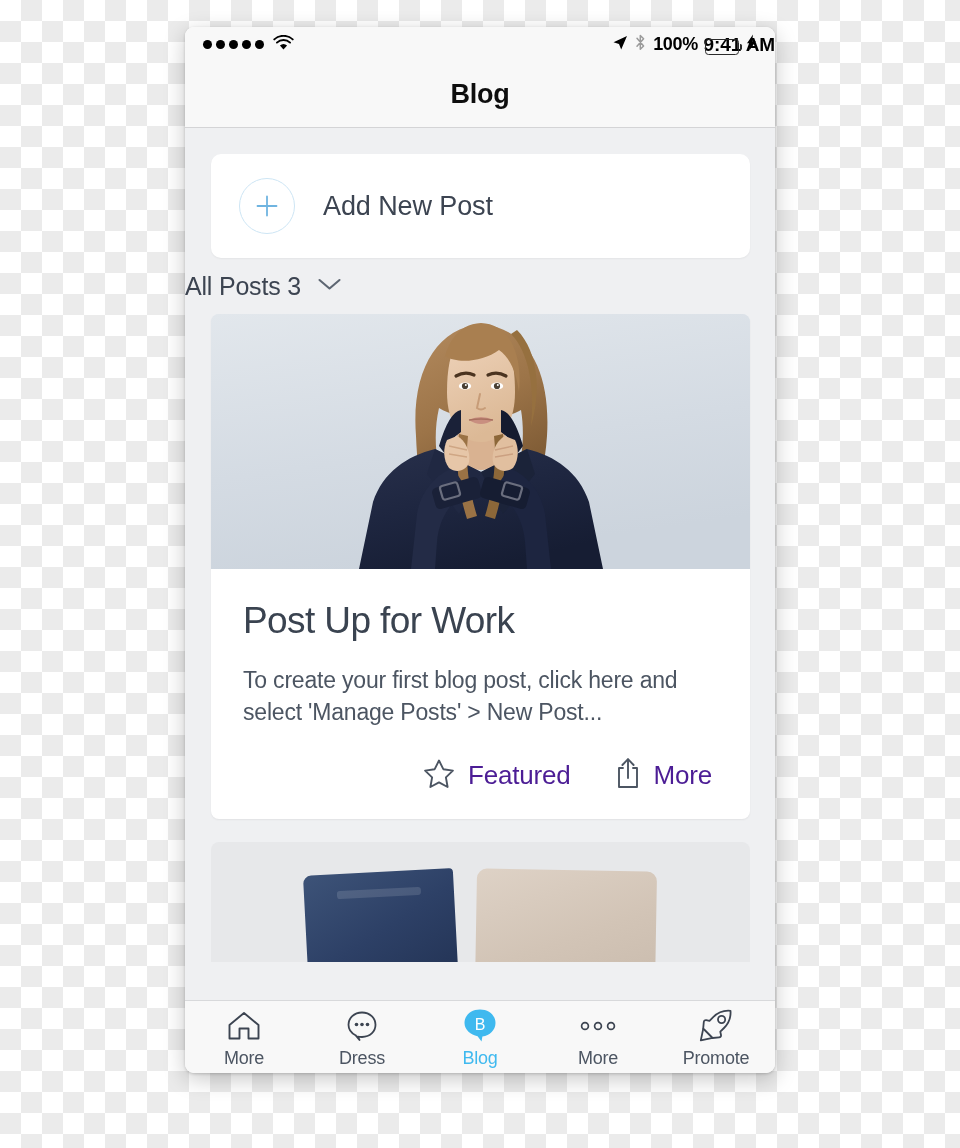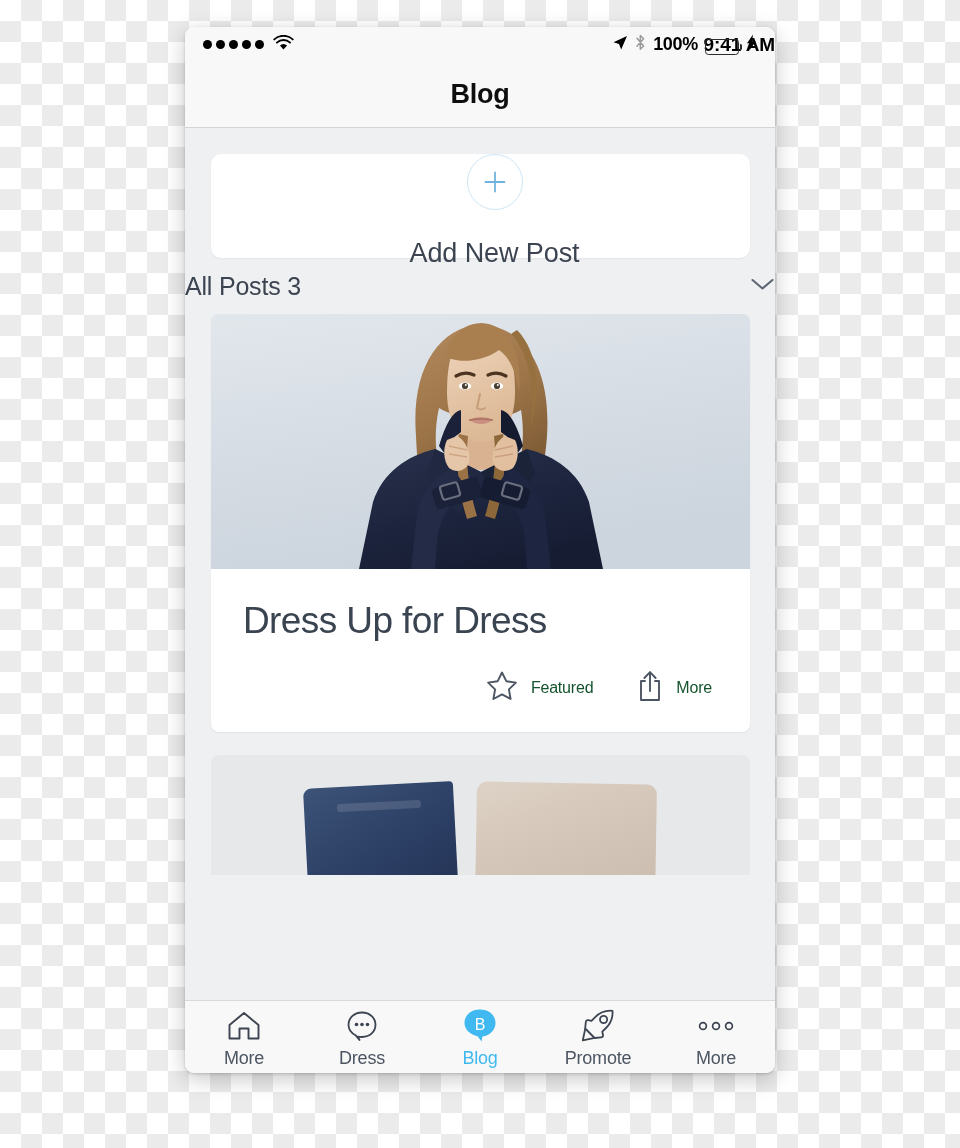--- a/index.html
+++ b/index.html
@@ -131,21 +131,20 @@
   .add-card {
     margin: 26px 25px 0 26px;
     height: 104px;
     background: #fff;
     border-radius: 10px;
     display: flex;
     align-items: center;
     padding-left: 28px;
     gap: 28px;
     box-shadow: 0 1px 2px rgba(0,0,0,0.05);
-    flex-direction: column;
   }
   .plus-circle {
     width: 56px; height: 56px;
     border: 1.6px solid #cde5f4;
     border-radius: 50%;
     display: flex;
     align-items: center;
     justify-content: center;
     flex: 0 0 auto;
   }
@@ -153,21 +152,21 @@
     font-size: 27px;
     color: #3c4451;
     letter-spacing: -0.1px;
   }
 
   
   .filter-row {
     height: 56px;
     display: flex;
     align-items: center;
-    justify-content: space-between;
+    justify-content: flex-start;
     gap: 16px;
   }
   .filter-label {
     font-size: 25px;
     color: #3c4451;
     letter-spacing: -0.2px;
   }
 
   
   .post-card {
@@ -212,22 +211,22 @@
     align-items: center;
     gap: 44px;
     padding-right: 6px;
   }
   .action {
     display: flex;
     align-items: center;
     gap: 13px;
   }
   .action-label {
-    font-size: 16px;
-    color: #14532d;
+    font-size: 26px;
+    color: #4c1d95;
     letter-spacing: -0.2px;
   }
 
   
   .post-card-2 {
     margin: 23px 25px 0 26px;
     height: 120px;
     background: #e7e8ea;
     border-radius: 8px 8px 0 0;
     overflow: hidden;
@@ -442,21 +441,22 @@
           <path d="M236 126 C232 134 232 146 238 154 C246 160 256 156 258 148
                    C260 138 254 126 246 122 Z" fill="#e6c6a8"></path>
           <path d="M304 126 C308 134 308 146 302 154 C294 160 284 156 282 148
                    C280 138 286 126 294 122 Z" fill="#e1bf9f"></path>
           <path d="M238 132 L256 136 M238 140 L256 143" stroke="#cfa684" stroke-width="1.4"></path>
           <path d="M302 132 L284 136 M302 140 L284 143" stroke="#cba081" stroke-width="1.4"></path>
         </svg>
       </div>
 
       <div class="post-body">
-        <div class="post-title">Dress Up for Dress</div>
+        <div class="post-title">Post Up for Work</div>
+        <div class="post-excerpt">To create your first blog post, click here and select 'Manage Posts' &gt; New Post...</div>
 
         <div class="post-actions">
           <div class="action">
             <span>
               <svg width="32" height="31" viewBox="0 0 32 31">
                 <path d="M16 2.5 L20.3 11.2 L29.9 12.6 L22.9 19.4 L24.6 29 L16 24.4 L7.4 29 L9.1 19.4 L2.1 12.6 L11.7 11.2 Z" fill="none" stroke="#4c5562" stroke-width="1.9" stroke-linejoin="round"></path>
               </svg>
             </span>
             <span class="action-label">Featured</span>
           </div>
@@ -512,37 +512,37 @@
           <path d="M18 1.5 C27 1.5 33.5 7.4 33.5 15 C33.5 22 27.8 27.6 20.4 28.4
                    L19.5 33.5 L15.6 28.2 C8.8 27 2.5 21.8 2.5 15 C2.5 7.4 9 1.5 18 1.5 Z" fill="#3fb9ef"></path>
           <text x="18" y="21.5" text-anchor="middle" font-family="Liberation Sans, sans-serif" font-size="16" fill="#ffffff">B</text>
         </svg>
       </span>
       <span class="tab-label">Blog</span>
     </div>
 
     <div class="tab">
       <span class="tab-icon">
+        <svg width="36" height="12" viewBox="0 0 36 12">
+          <circle cx="5" cy="6" r="3.4" fill="none" stroke="#3c4451" stroke-width="1.7"></circle>
+          <circle cx="18" cy="6" r="3.4" fill="none" stroke="#3c4451" stroke-width="1.7"></circle>
+          <circle cx="31" cy="6" r="3.4" fill="none" stroke="#3c4451" stroke-width="1.7"></circle>
+        </svg>
+      </span>
+      <span class="tab-label">More</span>
+    </div>
+
+    <div class="tab">
+      <span class="tab-icon">
         <svg width="34" height="33" viewBox="0 0 34 33">
           <path d="M31.5 1.8 C25 1.2 18.6 3.7 14.2 8.2 L10.5 11.9
                    L7.2 11.2 C6 11 4.9 11.8 4.8 13 L4.2 19.5
                    L13.6 29 L20.2 28.4 C21.4 28.3 22.2 27.2 22 26 L21.3 22.7
                    L25 19 C29.5 14.6 32 8.2 31.5 1.8 Z" fill="none" stroke="#3c4451" stroke-width="1.8" stroke-linejoin="round"></path>
           <circle cx="22.6" cy="10.5" r="3.6" fill="none" stroke="#3c4451" stroke-width="1.8"></circle>
           <path d="M4.3 19.4 L1.8 31.4 L13.7 28.9" fill="none" stroke="#3c4451" stroke-width="1.8" stroke-linejoin="round"></path>
         </svg>
       </span>
       <span class="tab-label">Promote</span>
     </div>
 
-    <div class="tab">
-      <span class="tab-icon">
-        <svg width="36" height="12" viewBox="0 0 36 12">
-          <circle cx="5" cy="6" r="3.4" fill="none" stroke="#3c4451" stroke-width="1.7"></circle>
-          <circle cx="18" cy="6" r="3.4" fill="none" stroke="#3c4451" stroke-width="1.7"></circle>
-          <circle cx="31" cy="6" r="3.4" fill="none" stroke="#3c4451" stroke-width="1.7"></circle>
-        </svg>
-      </span>
-      <span class="tab-label">More</span>
-    </div>
-
   </div>
 </div>
 
 </body></html>

